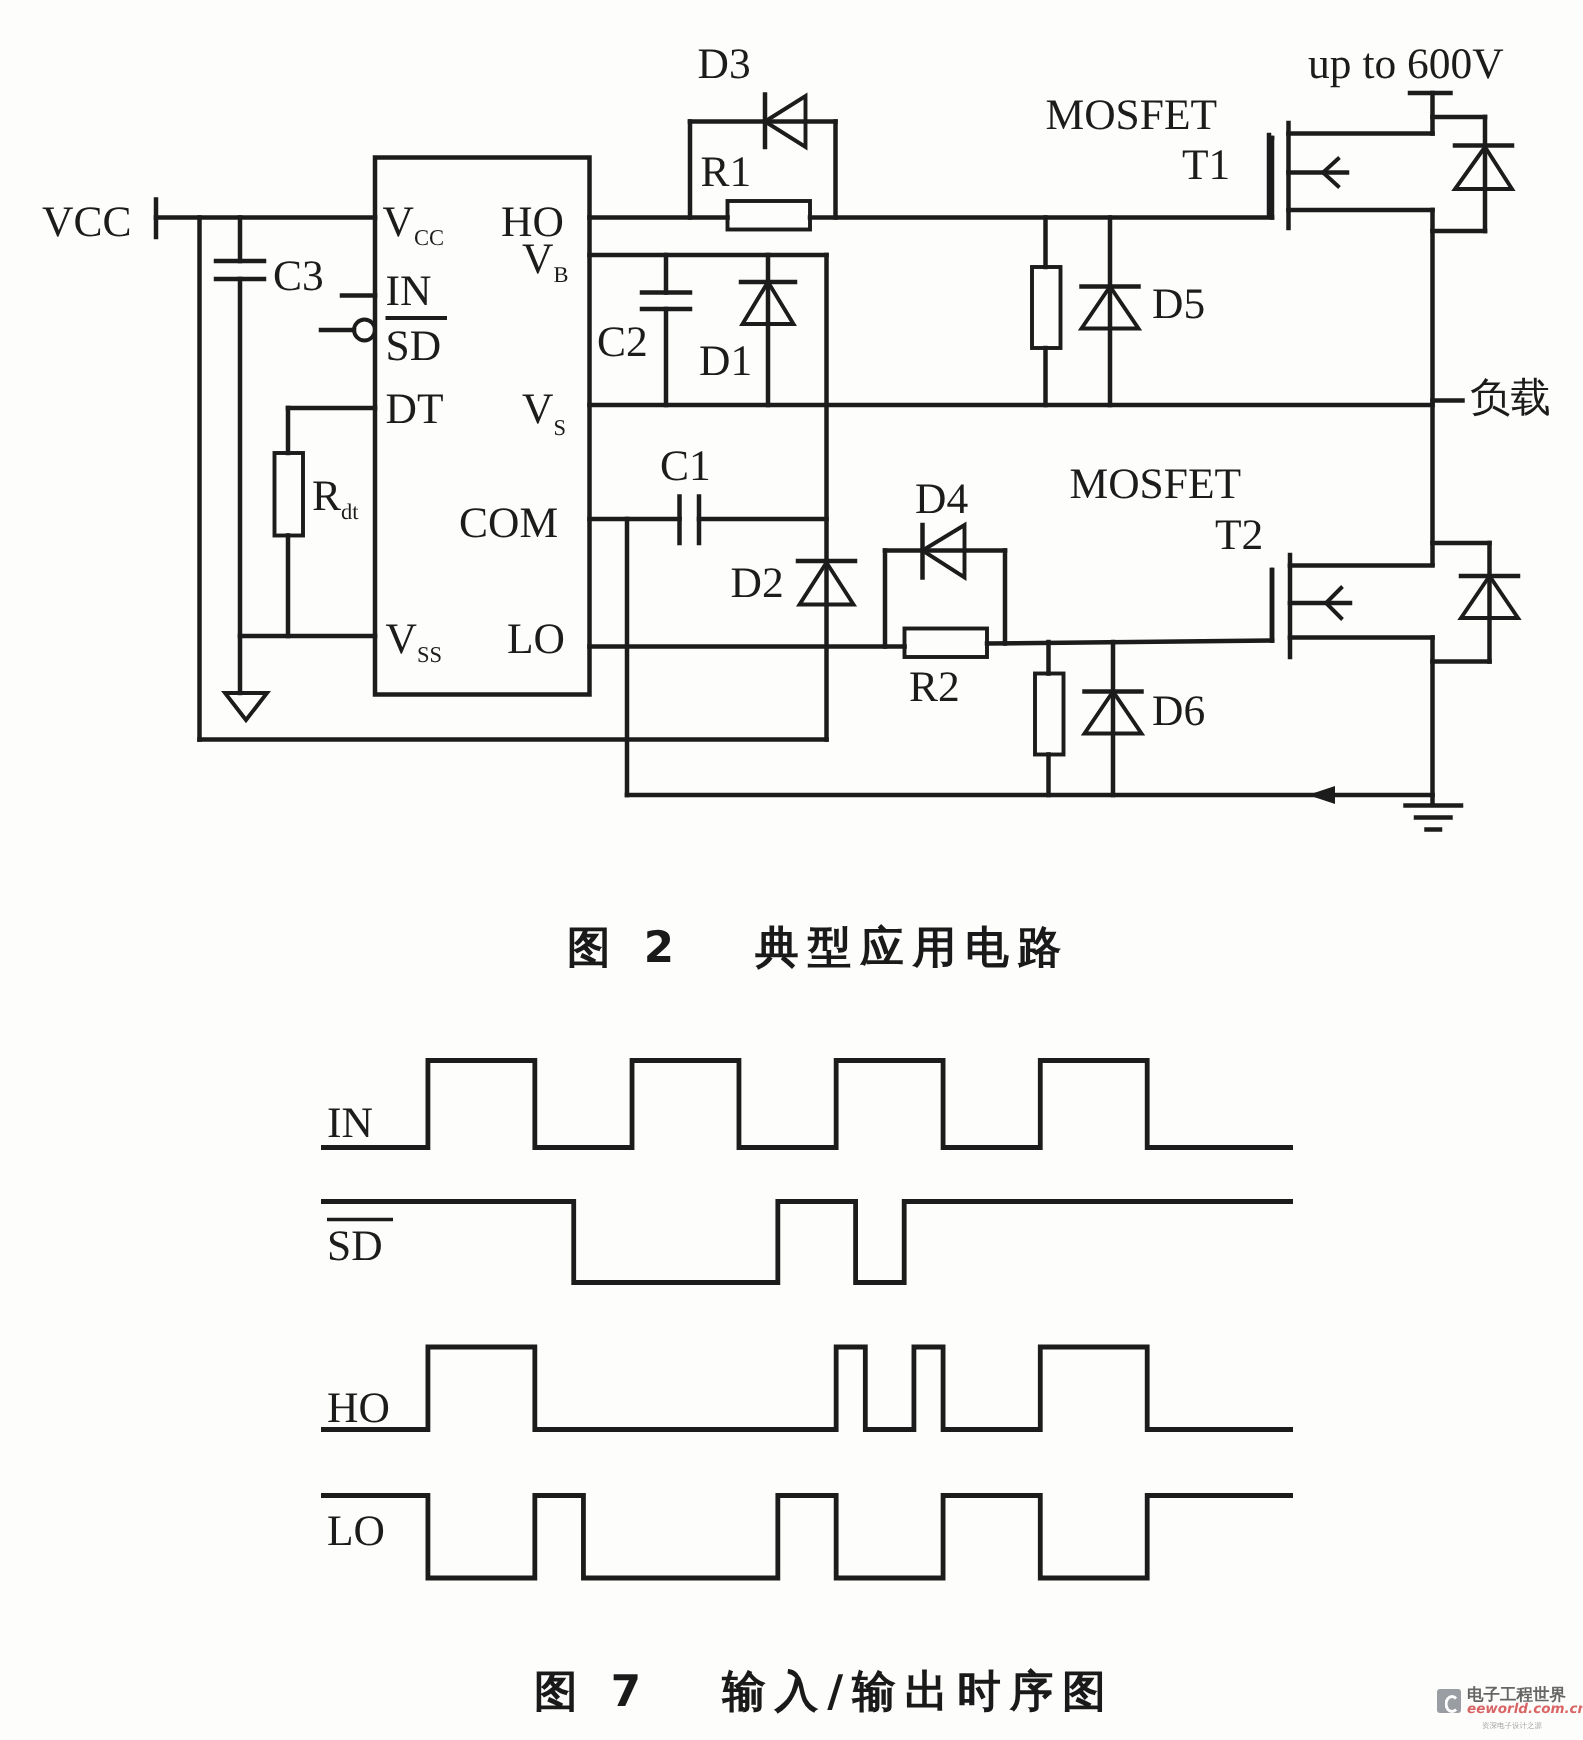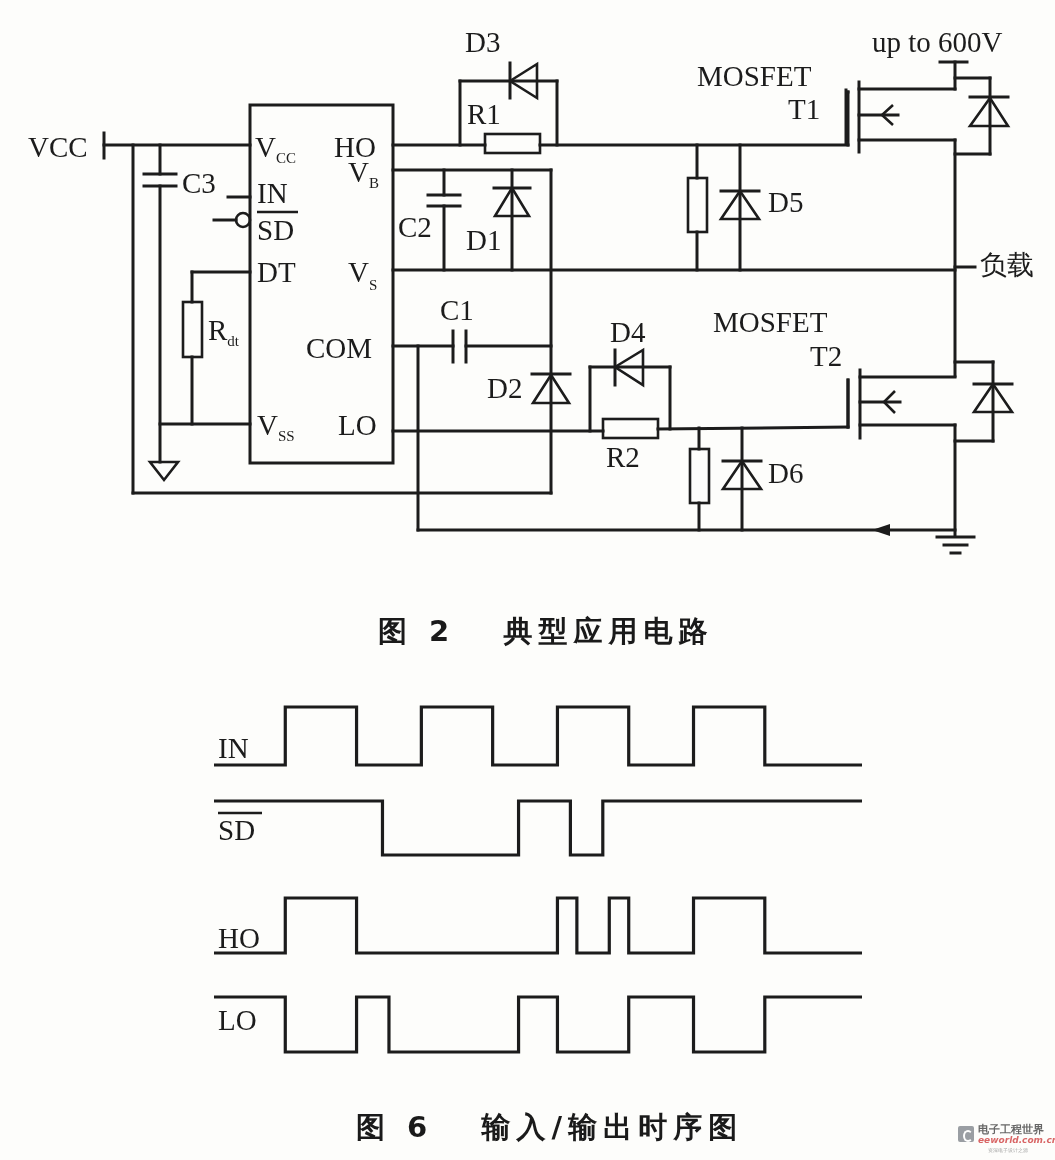--- a/index.html
+++ b/index.html
@@ -224,20 +224,20 @@
       <polyline points="214,801 382.48,801 382.48,855 518.56,855 518.56,801 570.4000000000001,801 570.4000000000001,855 602.8,855 602.8,801 862,801 862,801" class="wave"></polyline>
       <text x="218" y="840" class="sig">SD</text>
       <line x1="218" x2="262" y1="813" y2="813" stroke="#1c1c1c" stroke-width="2.4"></line>
       <polyline points="214,953 285.28,953 285.28,898 356.56,898 356.56,953 557.44,953 557.44,898 576.8800000000001,898 576.8800000000001,953 609.28,953 609.28,898 628.72,898 628.72,953 693.52,953 693.52,898 764.8,898 764.8,953 862,953 862,953" class="wave"></polyline>
       <text x="218" y="948" class="sig">HO</text>
       <polyline points="214,997 285.28,997 285.28,1052 356.56,1052 356.56,997 388.96000000000004,997 388.96000000000004,1052 518.56,1052 518.56,997 557.44,997 557.44,1052 628.72,1052 628.72,997 693.52,997 693.52,1052 764.8,1052 764.8,997 862,997 862,997" class="wave"></polyline>
       <text x="218" y="1030" class="sig">LO</text>
     </g>
 </svg>
 
-<div class="cap" style="left:356px; top:1108px;">图 6   输入/输出时序图</div>
+<div class="cap" style="left:356px; top:1108px;">图 7   输入/输出时序图</div>
 
 <div class="logo">
   <div class="box"></div>
   <div class="t1">电子工程世界</div>
   <div class="t2">eeworld.com.cn</div>
   <div class="t3">资深电子设计之源</div>
 </div>
 
 </body></html>

